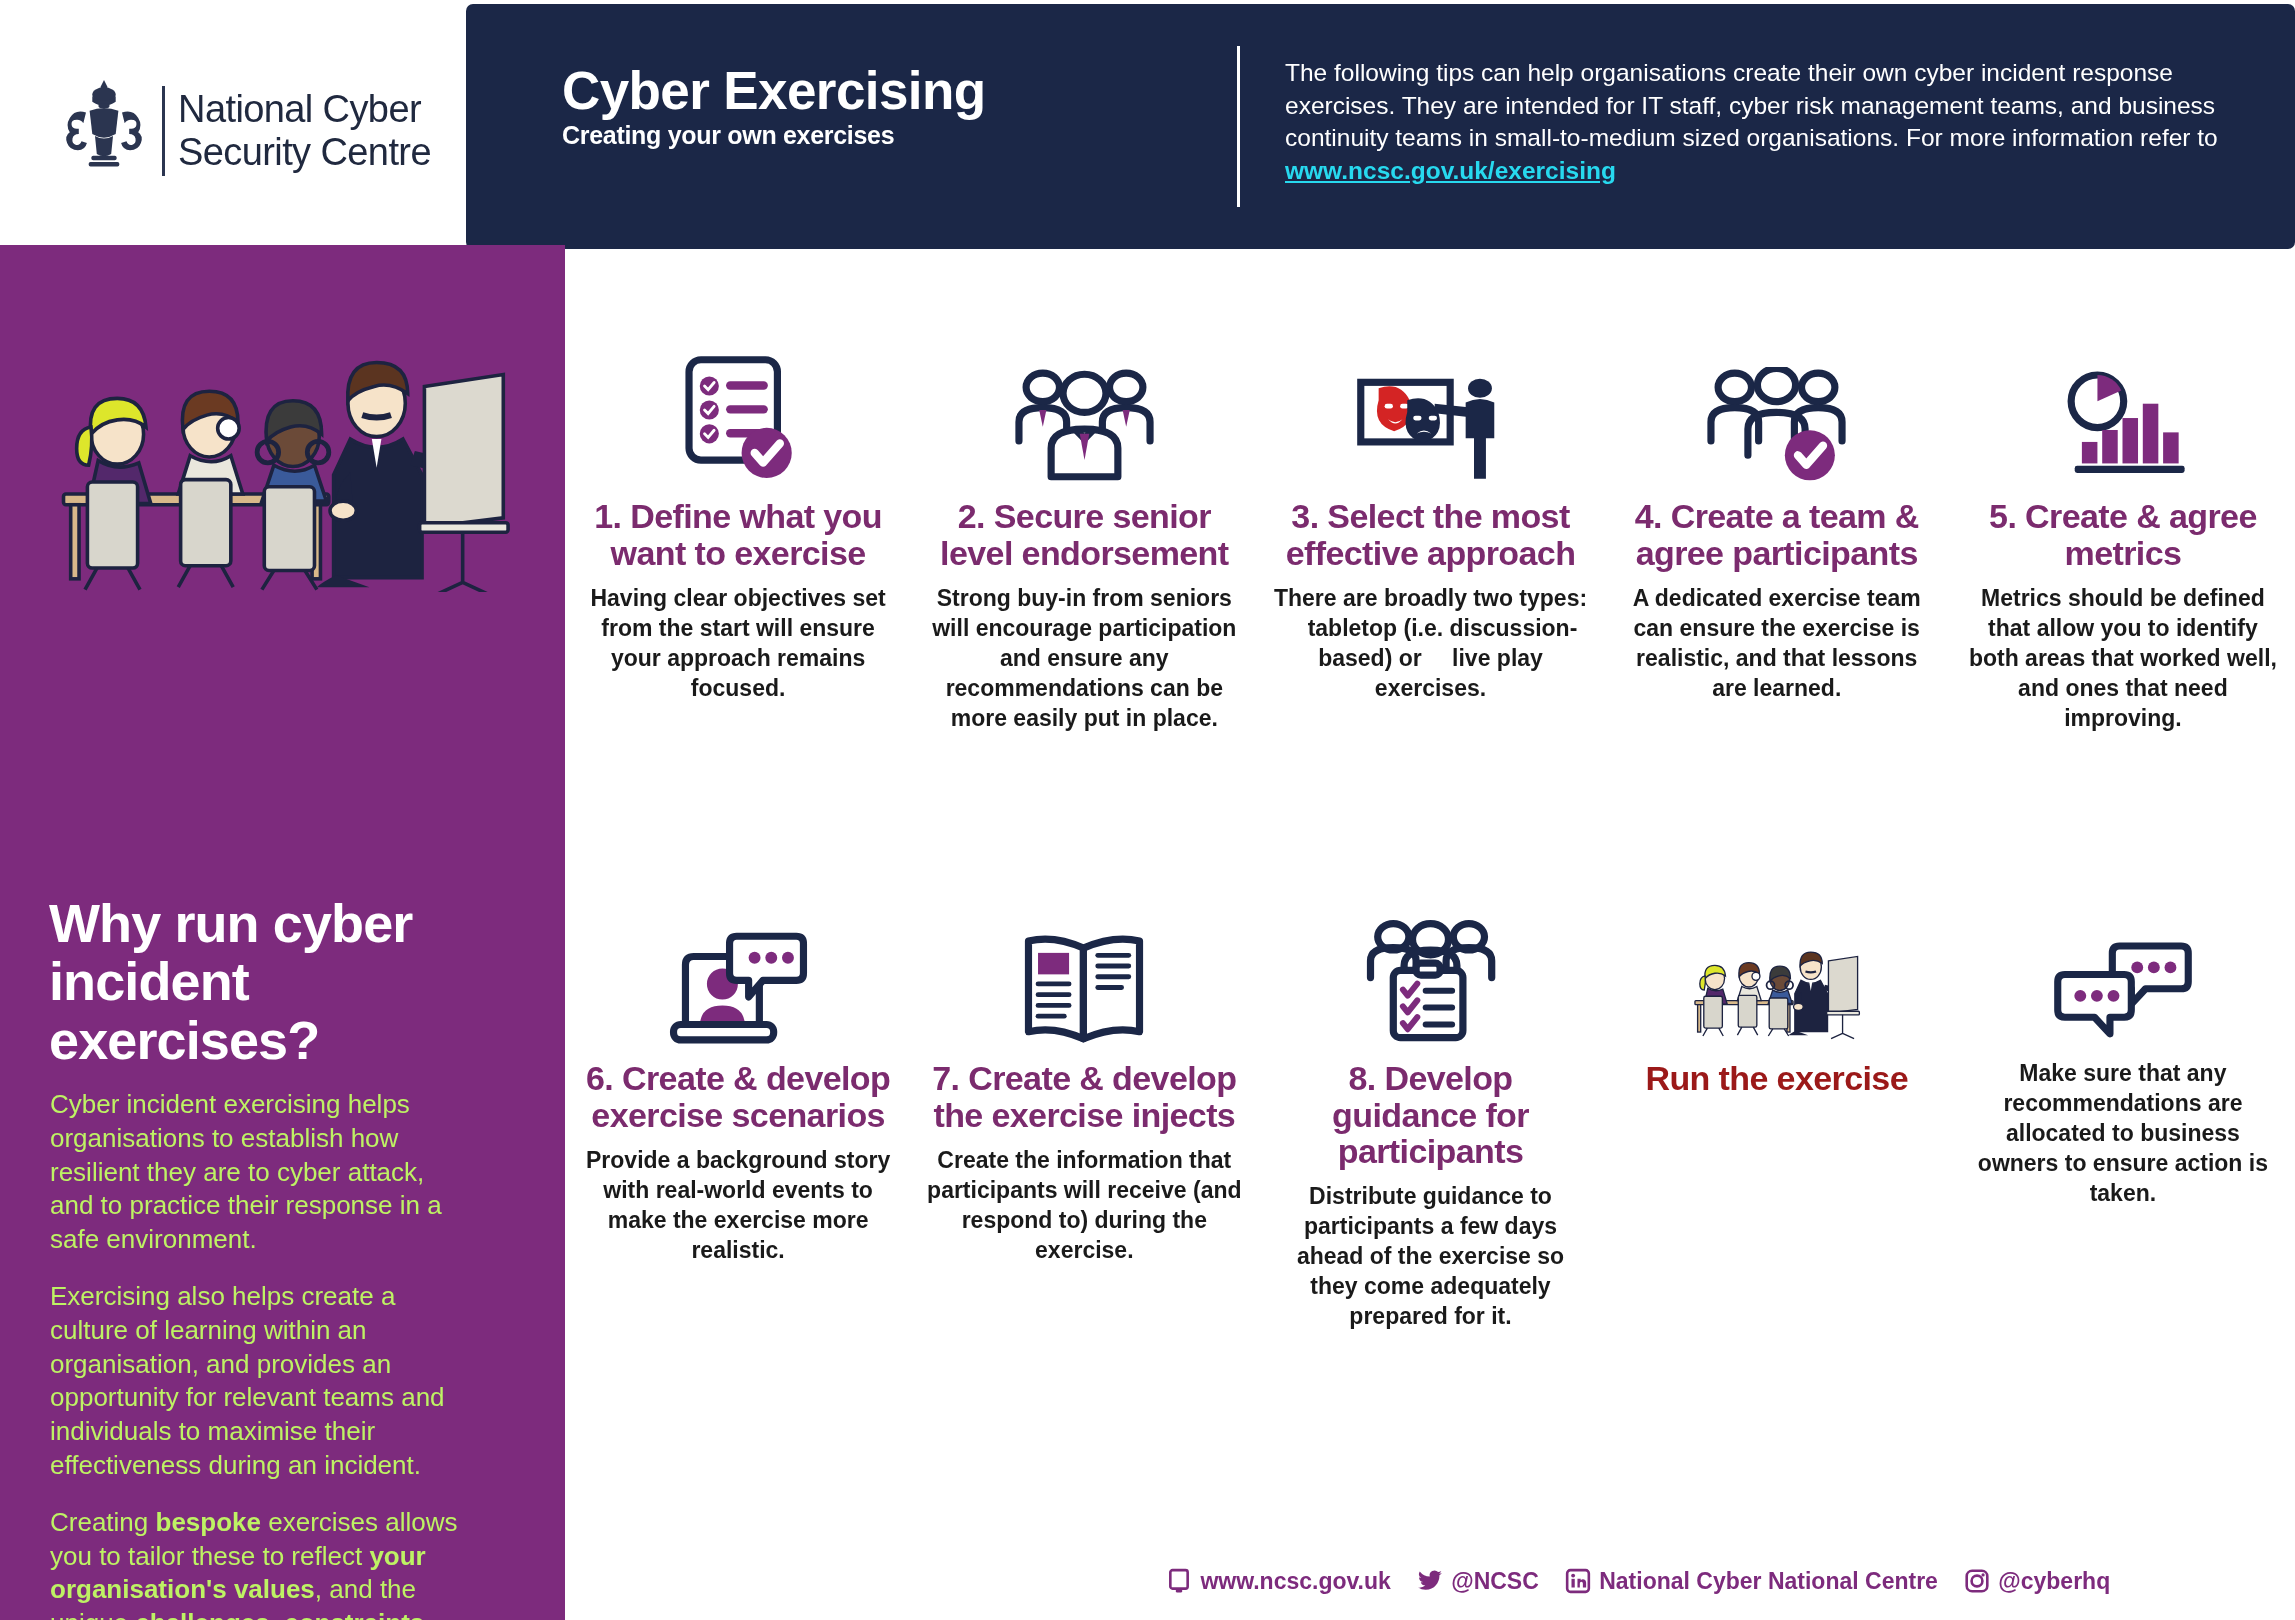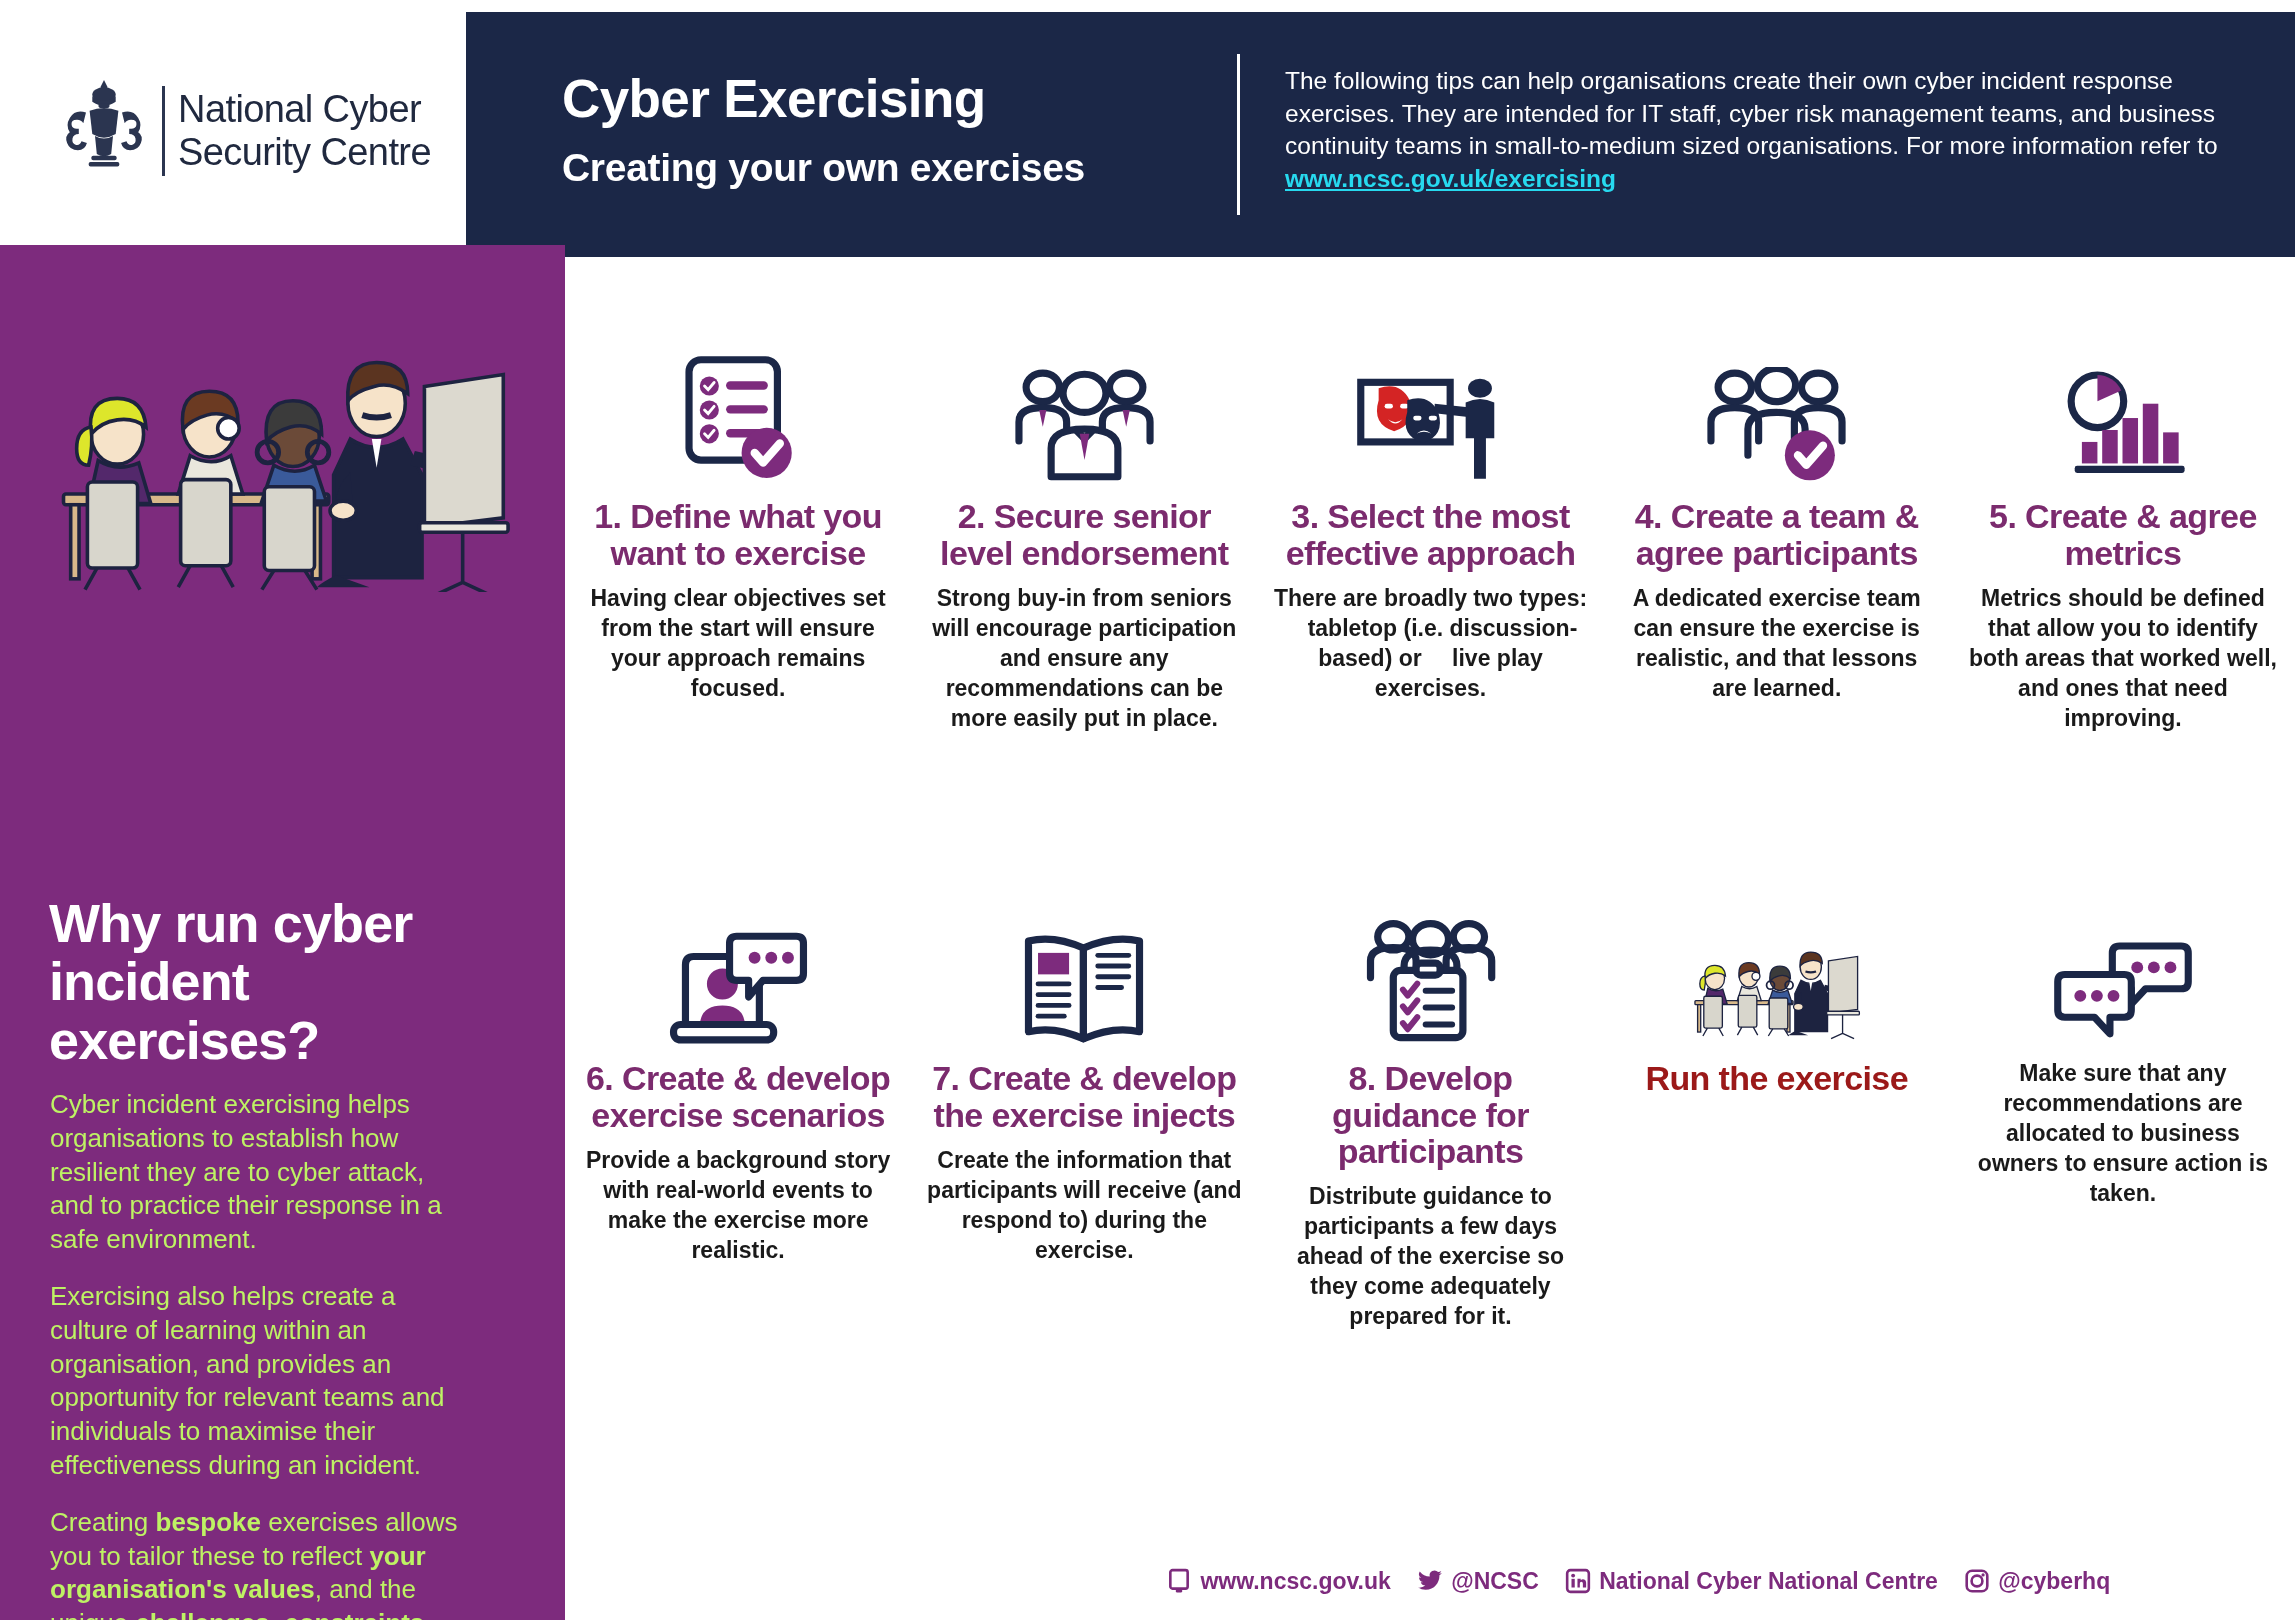--- a/index.html
+++ b/index.html
@@ -11,34 +11,35 @@
     overflow:hidden;
   }
 
   
   #header { position:absolute; left:0; top:0; width:2295px; height:245px; }
   #header-logo-panel {
     position:absolute; left:0; top:8px; width:466px; height:245px;
     background:#ffffff; display:flex; align-items:center; justify-content:center;
   }
   #header-navy {
-    position:absolute; left:466px; top:12px; width:1829px; height:245px;
+    position:absolute; left:466px; top:4px; width:1829px; height:245px;
     background:#1b2747;
+    border-radius:7px;
   }
   .logo-row { display:flex; align-items:center; gap:13px; padding-left:24px; }
   .crest { width:90px; height:111px; flex:0 0 auto; }
   .logo-divider { width:3px; height:90px; background:#2b3550; }
   .logo-text { font-size:38px; line-height:1.12; color:#20293f; letter-spacing:-0.6px; }
 
   #header-title-block { position:absolute; left:96px; top:60px; width:652px; }
   #header-title {
     font-size:53px; font-weight:bold; color:#ffffff; letter-spacing:-0.6px; line-height:1.0;
   }
   #header-subtitle {
-    font-size:39px; font-weight:bold; color:#ffffff; margin-top:21px; letter-spacing:-0.3px;
+    font-size:25px; font-weight:bold; color:#ffffff; margin-top:4px; letter-spacing:-0.3px;
   }
   #header-vrule { position:absolute; left:771px; top:42px; width:3px; height:161px; background:#ffffff; }
   #header-intro {
     position:absolute; left:819px; top:53px; width:933px;
     font-size:24.5px; line-height:1.33; color:#ffffff;
   }
   #header-intro .link { color:#27d9ef; font-weight:bold; }
 
   
   #left-panel {

